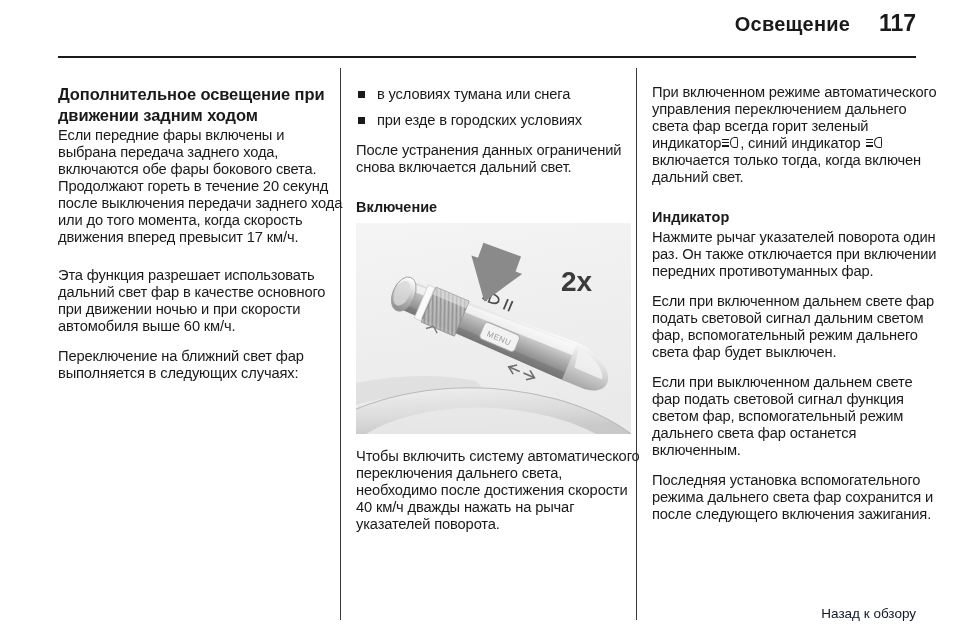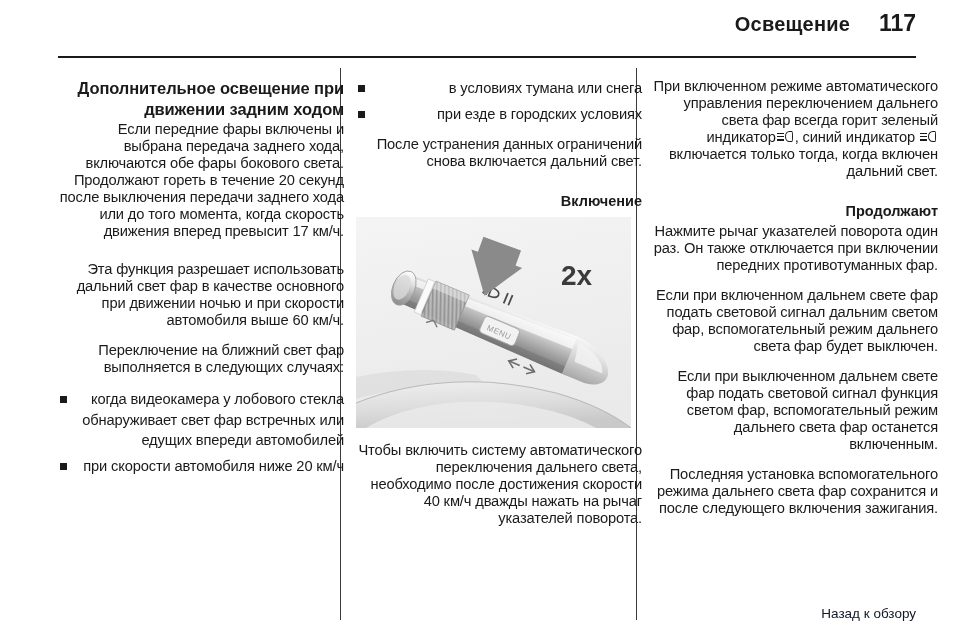--- a/index.html
+++ b/index.html
@@ -53,24 +53,23 @@
   
   .columns {
     position: absolute;
     top: 68px;
     left: 0;
     width: 954px;
     height: 552px;
   }
   .col {
     position: absolute;
-    top: 10px;
+    top: 16px;
     width: 286px;
     height: 552px;
-    text-align: right;
   }
   .col-1 { left: 58px; }
   .col-2 { left: 356px; }
   .col-3 { left: 652px; }
 
   .col-divider {
     position: absolute;
     top: 0;
     width: 1px;
     height: 552px;
@@ -230,30 +229,20 @@
 
   <div class="col-divider divider-1"></div>
   <div class="col-divider divider-2"></div>
 
   <div class="col col-1">
     <h2 class="section-heading">Дополнительное освещение при движении задним ходом</h2>
     <p class="body-text">Если передние фары включены и выбрана передача заднего хода, включаются обе фары бокового света. Продолжают гореть в течение 20 секунд после выключения передачи заднего хода или до того момента, когда скорость движения вперед превысит 17 км/ч.</p>
     <div class="spacer-sm"></div>
     <p class="body-text">Эта функция разрешает использовать дальний свет фар в качестве основного при движении ночью и при скорости автомобиля выше 60 км/ч.</p>
     <p class="body-text">Переключение на ближний свет фар выполняется в следующих случаях:</p>
-    <ul class="bullet-list">
-      <li>
-        <span class="bullet-square"></span>
-        <span>когда видеокамера у лобового стекла обнаруживает свет фар встречных или едущих впереди автомобилей</span>
-      </li>
-      <li>
-        <span class="bullet-square"></span>
-        <span>при скорости автомобиля ниже 20 км/ч</span>
-      </li>
-    </ul>
   </div>
 
   <div class="col col-2">
     <ul class="bullet-list">
       <li>
         <span class="bullet-square"></span>
         <span>в условиях тумана или снега</span>
       </li>
       <li>
         <span class="bullet-square"></span>
@@ -365,21 +354,21 @@
     <p class="body-text">Чтобы включить систему автоматического переключения дальнего света, необходимо после достижения скорости 40 км/ч дважды нажать на рычаг указателей поворота.</p>
   </div>
 
   <div class="col col-3">
     <p class="body-text">
       <span>При включенном режиме автоматического управления переключением дальнего света фар всегда горит зеленый индикатор</span><span class="ind-glyph auto"><span class="ray r1"></span><span class="ray r2"></span><span class="ray r3"></span><span class="lamp"></span></span><span>, синий индикатор</span>
       <span class="ind-glyph"><span class="ray r1"></span><span class="ray r2"></span><span class="ray r3"></span><span class="lamp"></span></span>
       <span>включается только тогда, когда включен дальний свет.</span>
     </p>
     <div class="spacer-sm"></div>
-    <h3 class="sub-heading">Продолжают</h3>
+    <h3 class="sub-heading">Индикатор</h3>
     <p class="body-text">Нажмите рычаг указателей поворота один раз. Он также отключается при включении передних противотуманных фар.</p>
     <p class="body-text">Если при включенном дальнем свете фар подать световой сигнал дальним светом фар, вспомогательный режим дальнего света фар будет выключен.</p>
     <p class="body-text">Если при выключенном дальнем свете фар подать световой сигнал функция светом фар, вспомогательный режим дальнего света фар останется включенным.</p>
     <p class="body-text tight">Последняя установка вспомогательного режима дальнего света фар сохранится и после следующего включения зажигания.</p>
   </div>
 
 </div>
 
 <div class="page-footer">
   <div class="footer-link">Назад к обзору</div>

